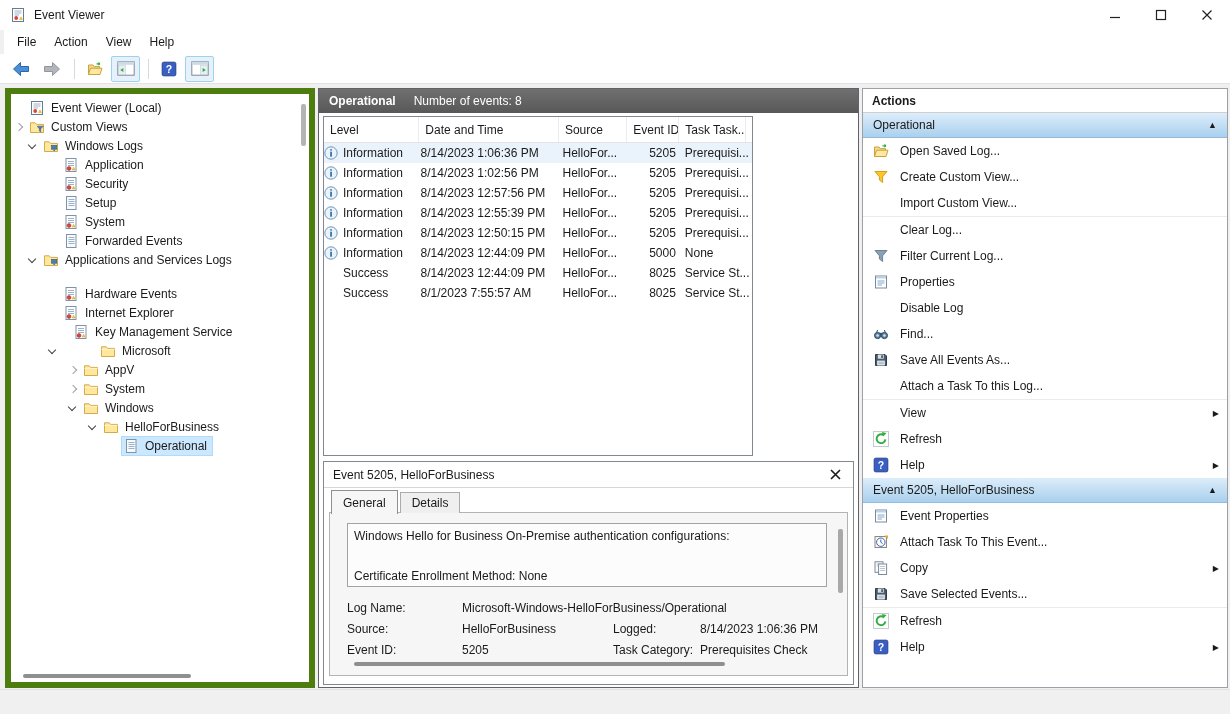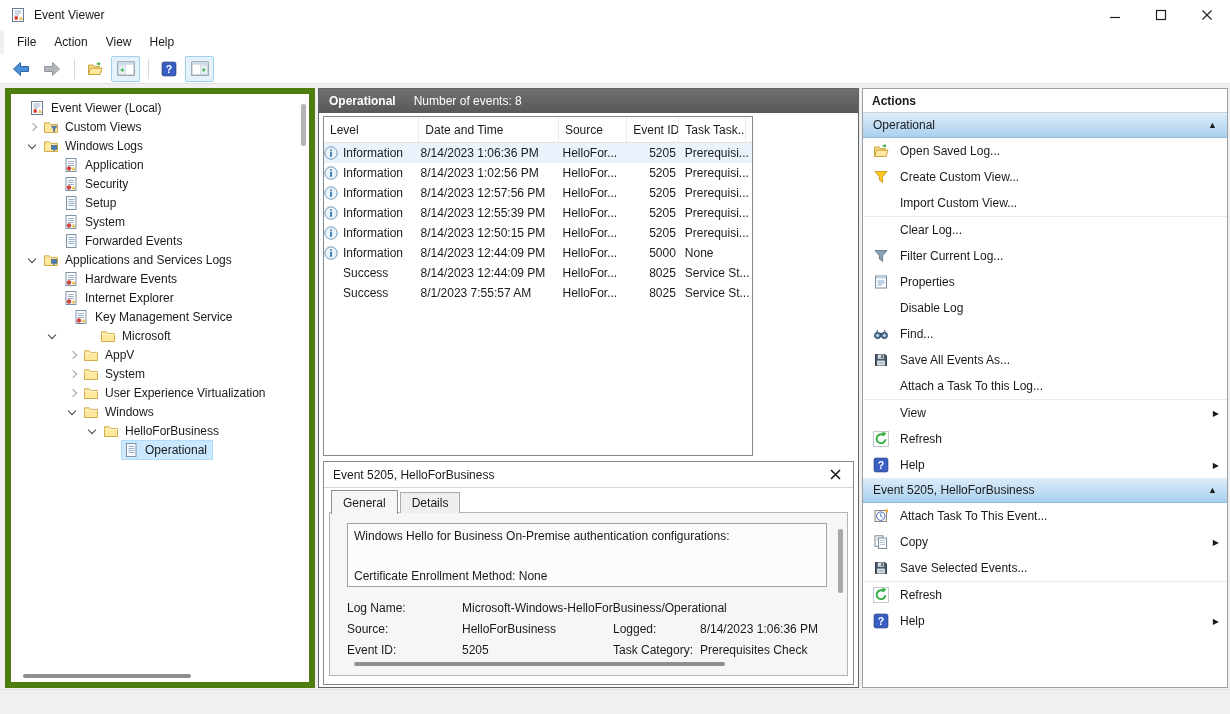--- a/index.html
+++ b/index.html
@@ -211,21 +211,21 @@
                 <line x1="4.5" y1="6" x2="11.5" y2="6" stroke="#9db2c8"></line>
                 <line x1="4.5" y1="8" x2="9" y2="8" stroke="#9db2c8"></line>
                 <circle cx="6.2" cy="11" r="1.9" fill="#d8433b"></circle>
                 <polygon points="9.6,12.6 11,9.9 12.4,12.6" fill="#ffd24d" stroke="#c99700" stroke-width="0.5"></polygon>
               </svg>
             </span>
             <span class="tree-label">Event Viewer (Local)</span>
           </span>
         </div>
 
-        <div class="tree-row" style="padding-left: 14px;">
+        <div class="tree-row" style="">
           <span class="expander collapsed"></span>
           <span class="tree-hl">
             <span class="tree-icon">
               <svg viewBox="0 0 16 16" width="16" height="16">
                 <path d="M1.5 13.5 V3.8 H6.2 L7.6 5.4 H14.5 V13.5 Z" fill="#ffe79e" stroke="#d3ab4a"></path>
                 <path d="M8.3 7.2 h5.8 L11.7 9.9 v3.2 l-1.3 -1 v-2.2 Z" fill="#4a7fb5" stroke="#2d567e" stroke-width="0.5"></path>
               </svg>
             </span>
             <span class="tree-label">Custom Views</span>
           </span>
@@ -345,21 +345,21 @@
               <svg viewBox="0 0 16 16" width="16" height="16">
                 <path d="M1.5 13.5 V3.8 H6.2 L7.6 5.4 H14.5 V13.5 Z" fill="#ffe79e" stroke="#d3ab4a"></path>
                 <rect x="8.6" y="7.4" width="5.2" height="3.8" fill="#4a7fb5" stroke="#2d567e" stroke-width="0.6"></rect>
                 <rect x="10.4" y="11.2" width="1.6" height="1.8" fill="#4a7fb5"></rect>
               </svg>
             </span>
             <span class="tree-label">Applications and Services Logs</span>
           </span>
         </div>
 
-        <div class="tree-row" style="padding-left: 34px;">
+        <div class="tree-row" style="padding-left: 34px; margin-top: 15px;">
           <span class="expander none"></span>
           <span class="tree-hl">
             <span class="tree-icon">
               <svg viewBox="0 0 16 16" width="16" height="16">
                 <rect x="3" y="1.5" width="10" height="13" fill="#fff" stroke="#7e93a8"></rect>
                 <g stroke="#9db2c8">
                   <line x1="5" y1="4.5" x2="11" y2="4.5"></line>
                   <line x1="5" y1="6.5" x2="11" y2="6.5"></line>
                   <line x1="5" y1="8.5" x2="11" y2="8.5"></line>
                 </g>
@@ -441,32 +441,20 @@
             <span class="tree-icon">
               <svg viewBox="0 0 16 16" width="16" height="16">
                 <path d="M1.5 13.5 V3.8 H6.2 L7.6 5.4 H14.5 V13.5 Z" fill="#ffe79e" stroke="#d3ab4a"></path>
                 <path d="M1.5 6.4 H14.5" stroke="#fff3c9"></path>
               </svg>
             </span>
             <span class="tree-label">System</span>
           </span>
         </div>
 
-        <div class="tree-row" style="padding-left: 54px;">
-          <span class="expander collapsed"></span>
-          <span class="tree-hl">
-            <span class="tree-icon">
-              <svg viewBox="0 0 16 16" width="16" height="16">
-                <path d="M1.5 13.5 V3.8 H6.2 L7.6 5.4 H14.5 V13.5 Z" fill="#ffe79e" stroke="#d3ab4a"></path>
-                <path d="M1.5 6.4 H14.5" stroke="#fff3c9"></path>
-              </svg>
-            </span>
-            <span class="tree-label">User Experience Virtualization</span>
-          </span>
-        </div>
 
         <div class="tree-row" style="padding-left: 54px;">
           <span class="expander expanded"></span>
           <span class="tree-hl">
             <span class="tree-icon">
               <svg viewBox="0 0 16 16" width="16" height="16">
                 <path d="M1.5 13.5 V3.8 H6.2 L7.6 5.4 H14.5 V13.5 Z" fill="#ffe79e" stroke="#d3ab4a"></path>
                 <path d="M1.5 6.4 H14.5" stroke="#fff3c9"></path>
               </svg>
             </span>
@@ -835,20 +823,33 @@
           <span class="submenu-arrow">▶</span>
         </div>
       </div>
 
     <div class="section-header">
       <span class="hdr-label">Event 5205, HelloForBusiness</span>
       <span class="collapse-arrow">▲</span>
     </div>
     <div class="action-list">
 
+        <div class="action-item">
+          <span class="act-icon">
+            <svg viewBox="0 0 16 16" width="16" height="16">
+              <rect x="2.5" y="2" width="11" height="12" fill="#fff" stroke="#7a8a99"></rect>
+              <rect x="3" y="2.5" width="10" height="2" fill="#b9d3ea"></rect>
+              <line x1="4.5" y1="7" x2="11.5" y2="7" stroke="#7fa8cc"></line>
+              <line x1="4.5" y1="9" x2="11.5" y2="9" stroke="#7fa8cc"></line>
+              <line x1="4.5" y1="11" x2="9" y2="11" stroke="#7fa8cc"></line>
+            </svg>
+          </span>
+          <span class="act-label">Event Properties</span>
+          <span class="submenu-arrow">▶</span>
+        </div>
 
         <div class="action-item">
           <span class="act-icon">
             <svg viewBox="0 0 16 16" width="16" height="16">
               <rect x="2" y="2.5" width="11.5" height="11" fill="#fdf4df" stroke="#8a8a8a"></rect>
               <polygon points="11.5,1.5 15,1.5 15,5" fill="#f6a623"></polygon>
               <circle cx="7.8" cy="8.2" r="4.2" fill="#fff" stroke="#3a66c4"></circle>
               <path d="M7.8 5.6 V8.2 L9.6 9.5" stroke="#3a66c4" fill="none"></path>
             </svg>
           </span>

